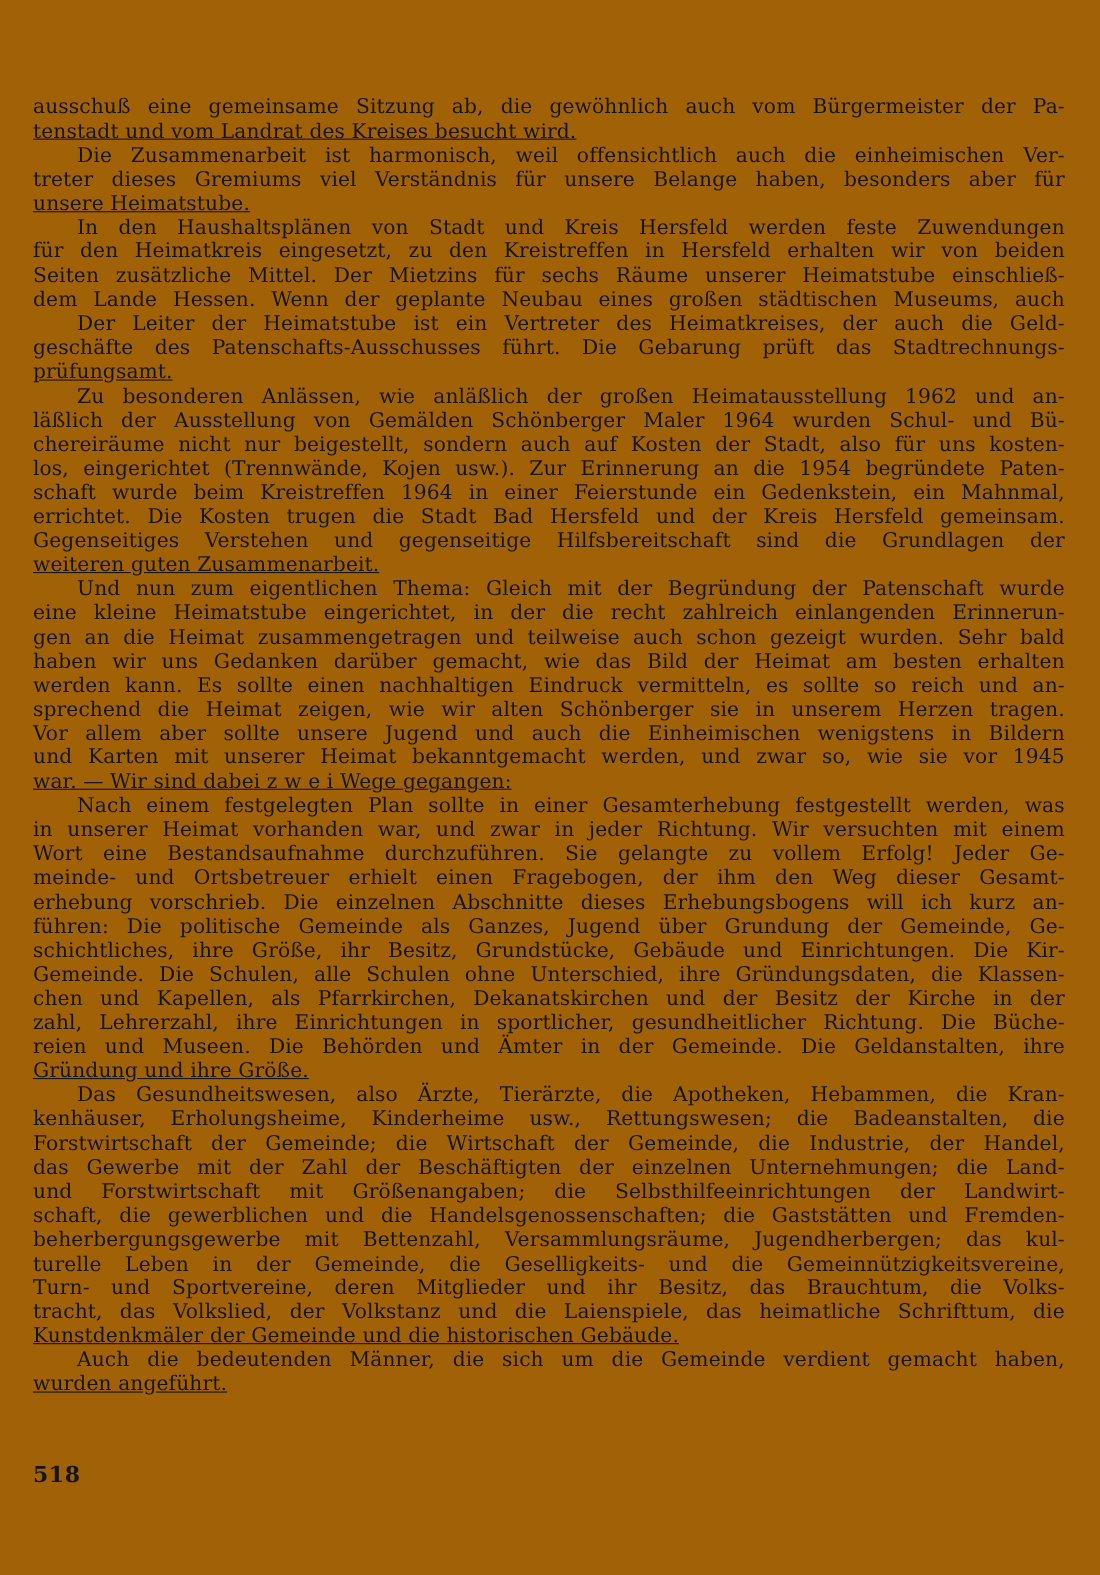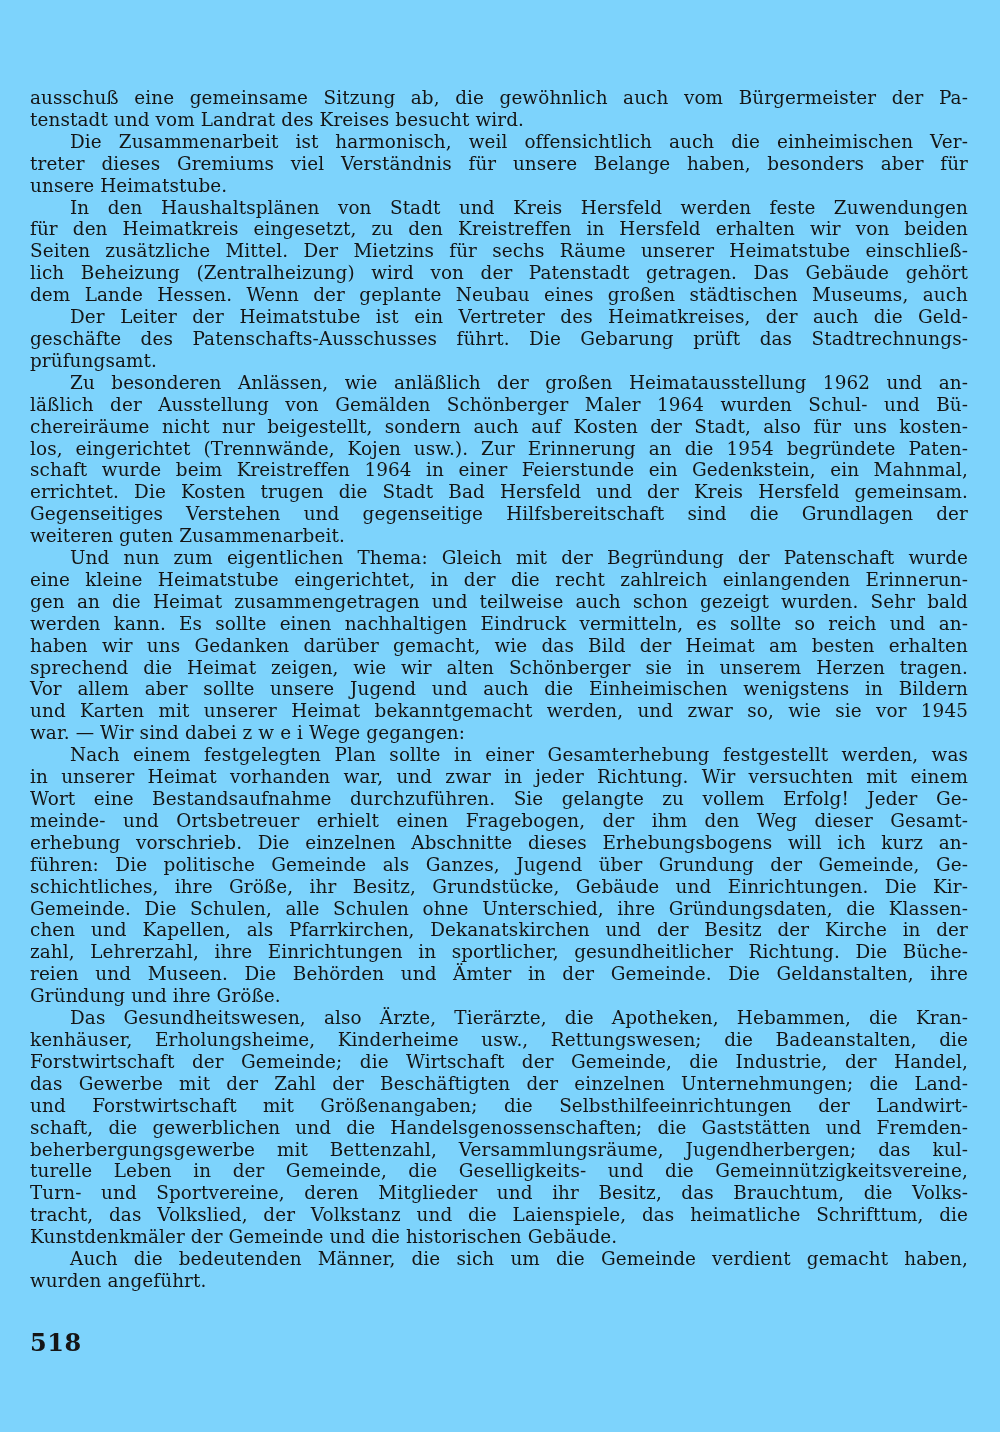--- a/index.html
+++ b/index.html
@@ -4,84 +4,84 @@
 <style>
   html, body {
     margin: 0;
     padding: 0;
     background: #ffffff;
   }
   .page {
     position: relative;
     width: 1000px;
     height: 1432px;
-    background: #7dd3fc;
+    background: #a16207;
     overflow: hidden;
     font-family: "DejaVu Serif", "Liberation Serif", serif;
     color: #151515;
   }
   .text-block {
     position: absolute;
     left: 30px;
     top: 87px;
     width: 938px;
   }
   .line {
     font-size: 18.4px;
     line-height: 21.9px;
     text-align: justify;
     text-align-last: justify;
     letter-spacing: 0.1px;
   }
   .line.last {
     text-align-last: left;
+    text-decoration: underline;
   }
   .line.indent {
     text-indent: 40px;
   }
   .page-number {
     position: absolute;
     left: 30px;
     top: 1328px;
-    font-size: 24px;
+    font-size: 20px;
     font-weight: 700;
     letter-spacing: 0.5px;
   }
 </style>
 </head>
 <body>
 
 <div class="page">
   <div class="text-block">
       <div class="line">ausschuß eine gemeinsame Sitzung ab, die gewöhnlich auch vom Bürgermeister der Pa-</div>
       <div class="line last">tenstadt und vom Landrat des Kreises besucht wird.</div>
       <div class="line indent">Die Zusammenarbeit ist harmonisch, weil offensichtlich auch die einheimischen Ver-</div>
       <div class="line">treter dieses Gremiums viel Verständnis für unsere Belange haben, besonders aber für</div>
       <div class="line last">unsere Heimatstube.</div>
       <div class="line indent">In den Haushaltsplänen von Stadt und Kreis Hersfeld werden feste Zuwendungen</div>
       <div class="line">für den Heimatkreis eingesetzt, zu den Kreistreffen in Hersfeld erhalten wir von beiden</div>
       <div class="line">Seiten zusätzliche Mittel. Der Mietzins für sechs Räume unserer Heimatstube einschließ-</div>
-      <div class="line">lich Beheizung (Zentralheizung) wird von der Patenstadt getragen. Das Gebäude gehört</div>
       <div class="line">dem Lande Hessen. Wenn der geplante Neubau eines großen städtischen Museums, auch</div>
       <div class="line indent">Der Leiter der Heimatstube ist ein Vertreter des Heimatkreises, der auch die Geld-</div>
       <div class="line">geschäfte des Patenschafts-Ausschusses führt. Die Gebarung prüft das Stadtrechnungs-</div>
       <div class="line last">prüfungsamt.</div>
       <div class="line indent">Zu besonderen Anlässen, wie anläßlich der großen Heimatausstellung 1962 und an-</div>
       <div class="line">läßlich der Ausstellung von Gemälden Schönberger Maler 1964 wurden Schul- und Bü-</div>
       <div class="line">chereiräume nicht nur beigestellt, sondern auch auf Kosten der Stadt, also für uns kosten-</div>
       <div class="line">los, eingerichtet (Trennwände, Kojen usw.). Zur Erinnerung an die 1954 begründete Paten-</div>
       <div class="line">schaft wurde beim Kreistreffen 1964 in einer Feierstunde ein Gedenkstein, ein Mahnmal,</div>
       <div class="line">errichtet. Die Kosten trugen die Stadt Bad Hersfeld und der Kreis Hersfeld gemeinsam.</div>
       <div class="line">Gegenseitiges Verstehen und gegenseitige Hilfsbereitschaft sind die Grundlagen der</div>
       <div class="line last">weiteren guten Zusammenarbeit.</div>
       <div class="line indent">Und nun zum eigentlichen Thema: Gleich mit der Begründung der Patenschaft wurde</div>
       <div class="line">eine kleine Heimatstube eingerichtet, in der die recht zahlreich einlangenden Erinnerun-</div>
       <div class="line">gen an die Heimat zusammengetragen und teilweise auch schon gezeigt wurden. Sehr bald</div>
+      <div class="line">haben wir uns Gedanken darüber gemacht, wie das Bild der Heimat am besten erhalten</div>
       <div class="line">werden kann. Es sollte einen nachhaltigen Eindruck vermitteln, es sollte so reich und an-</div>
-      <div class="line">haben wir uns Gedanken darüber gemacht, wie das Bild der Heimat am besten erhalten</div>
       <div class="line">sprechend die Heimat zeigen, wie wir alten Schönberger sie in unserem Herzen tragen.</div>
       <div class="line">Vor allem aber sollte unsere Jugend und auch die Einheimischen wenigstens in Bildern</div>
       <div class="line">und Karten mit unserer Heimat bekanntgemacht werden, und zwar so, wie sie vor 1945</div>
       <div class="line last">war. — Wir sind dabei z w e i Wege gegangen:</div>
       <div class="line indent">Nach einem festgelegten Plan sollte in einer Gesamterhebung festgestellt werden, was</div>
       <div class="line">in unserer Heimat vorhanden war, und zwar in jeder Richtung. Wir versuchten mit einem</div>
       <div class="line">Wort eine Bestandsaufnahme durchzuführen. Sie gelangte zu vollem Erfolg! Jeder Ge-</div>
       <div class="line">meinde- und Ortsbetreuer erhielt einen Fragebogen, der ihm den Weg dieser Gesamt-</div>
       <div class="line">erhebung vorschrieb. Die einzelnen Abschnitte dieses Erhebungsbogens will ich kurz an-</div>
       <div class="line">führen: Die politische Gemeinde als Ganzes, Jugend über Grundung der Gemeinde, Ge-</div>

